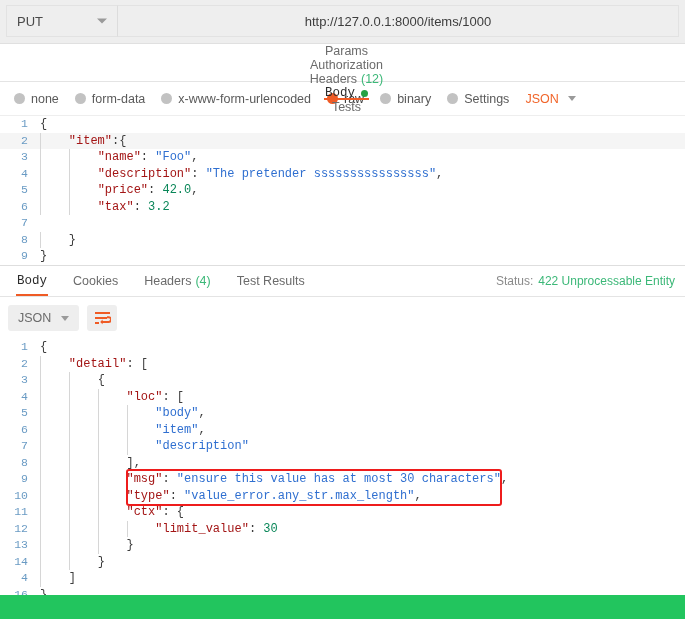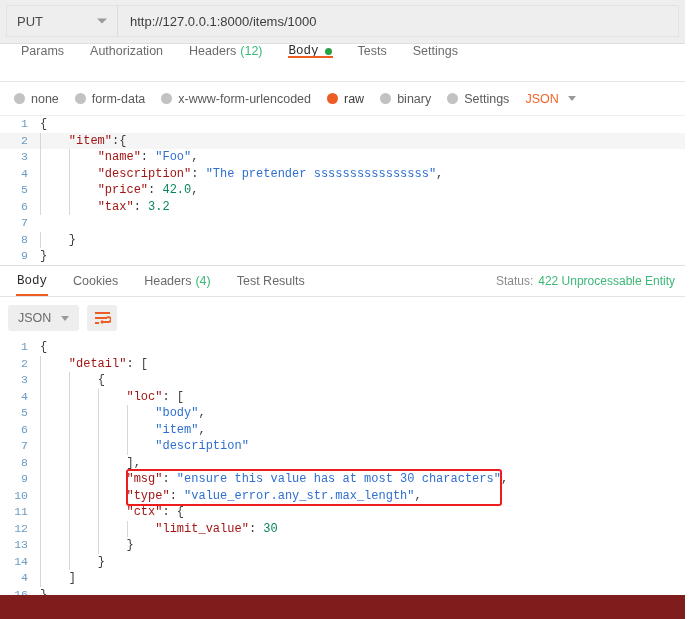--- a/index.html
+++ b/index.html
@@ -3,21 +3,21 @@
 <meta charset="utf-8">
 <style>
   * { box-sizing: border-box; }
   html, body {
     margin: 0; padding: 0;
     width: 693px; height: 619px;
     background: #ffffff;
     font-family: "Liberation Sans", sans-serif;
     overflow: hidden;
   }
-  .app { width: 685px; height: 619px; position: relative; background:#7f1d1d; }
+  .app { width: 685px; height: 619px; position: relative; background:#22c55e; }
 
   
   .urlbar {
     height: 44px;
     display: flex;
     align-items: stretch;
     background: #eeeeee;
     border-bottom: 1px solid #e0e0e0;
     padding: 5px 6px 6px 6px;
   }
@@ -36,30 +36,31 @@
     width:0;height:0;border-left:5px solid transparent;border-right:5px solid transparent;
     border-top:5px solid #9a9a9a;
   }
   .url-input {
     flex: 1;
     background: #eeeeee;
     border: 1px solid #e2e2e2;
     border-left: none;
     display: flex; align-items: center;
     padding: 0 12px;
-    font-size: 13px; color: #3d3d3d;
+    font-size: 13px; color: #3d3d3d; justify-content: center;
   }
 
   
   .req-tabs {
     height: 38px;
-    display: flex; align-items: flex-start;
+    display: flex; align-items: center;
     border-bottom: 1px solid #e4e4e4;
     background: #fff;
     padding-left: 8px;
+    flex-direction: column;
   }
   .tab {
     display: flex; align-items: center;
     padding: 0 13px;
     font-size: 12.5px;
     color: #6b6b6b;
     position: relative;
     cursor: pointer;
     white-space: nowrap;
   }

